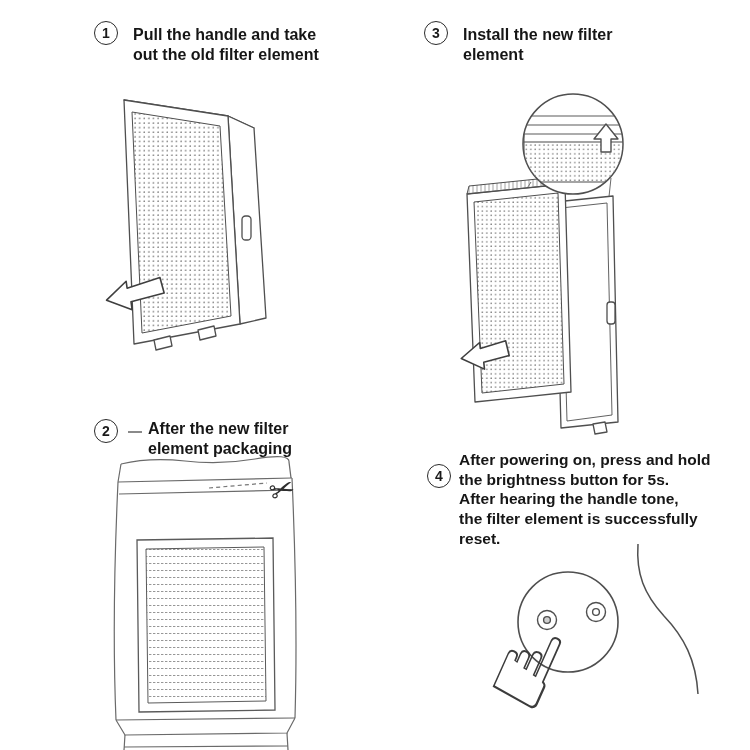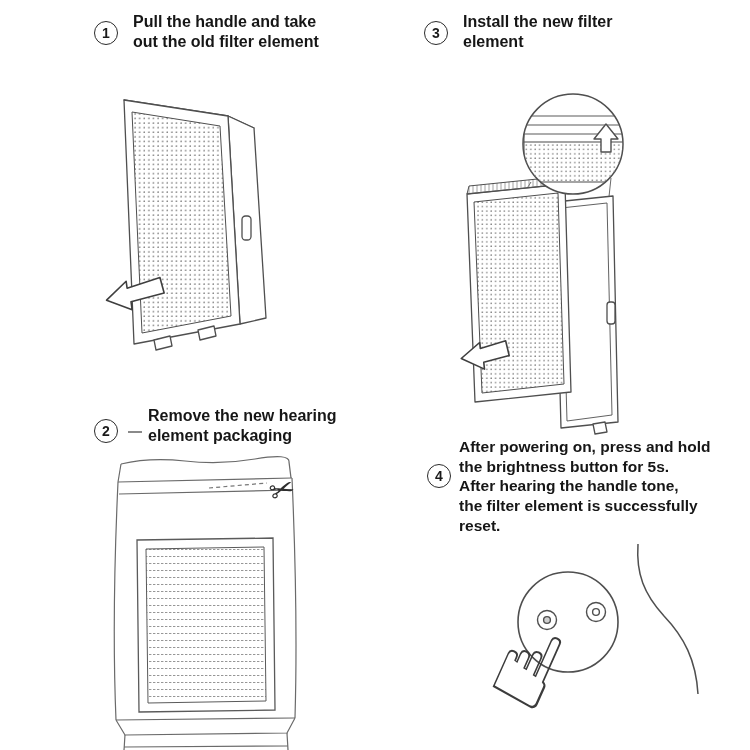--- a/index.html
+++ b/index.html
@@ -13,21 +13,21 @@
     background: #ffffff; overflow: hidden;
   }
   .badge {
     position: absolute; width: 24px; height: 24px;
     border: 1.7px solid #2b2b2b; border-radius: 50%;
     display: flex; align-items: center; justify-content: center;
     font-size: 14px; font-weight: bold; color: #1a1a1a; background: #fff;
   }
   .caption {
     position: absolute; font-size: 16px; font-weight: bold;
-    color: #161616; line-height: 1.27; white-space: pre-line;
+    color: #161616; line-height: 1.27; white-space: pre-line; margin-top: 13px;
   }
   .caption.small { font-size: 15.5px; }
   .illus { position: absolute; }
   .dash {
     position: absolute; width: 14px; height: 2px; background: #8a8a8a;
   }
 </style>
 </head>
 <body>
 
@@ -103,21 +103,21 @@
         <polygon points="151,68 163,83 156,83 156,96 146,96 146,83 139,83" fill="#ffffff" stroke="#4f4f4f" stroke-width="1.4" stroke-linejoin="round"></polygon>
       </g>
 
       <polygon points="6,300 26,286 26,292 52,287 54,302 28,306 28,313" fill="#ffffff" stroke="#3f3f3f" stroke-width="1.6" stroke-linejoin="round" transform="rotate(-6 30 299)"></polygon>
     </svg>
   </section>
 
   <section>
     <span class="badge" style="left:94px; top:419px">2</span>
     <span class="dash" style="left:128px; top:431px"></span>
-    <p class="caption" style="left:148px; top:406px; width:210px">Remove the new hearing
+    <p class="caption" style="left:148px; top:406px; width:210px">After the new filter
 element packaging</p>
 
     <svg class="illus" style="left:105px; top:448px" width="200" height="302" viewBox="0 0 200 302">
       <defs>
         <pattern id="pleats2" width="8" height="7" patternUnits="userSpaceOnUse">
           <path d="M0,3.5 H8" stroke="#8a8a8a" stroke-width="0.9" stroke-dasharray="2.4 1.6"></path>
         </pattern>
       </defs>
       <g fill="none" stroke="#6a6a6a" stroke-width="1.2" stroke-linejoin="round">
         <path d="M16,16 Q45,9 80,13 T150,11 T184,14"></path>

